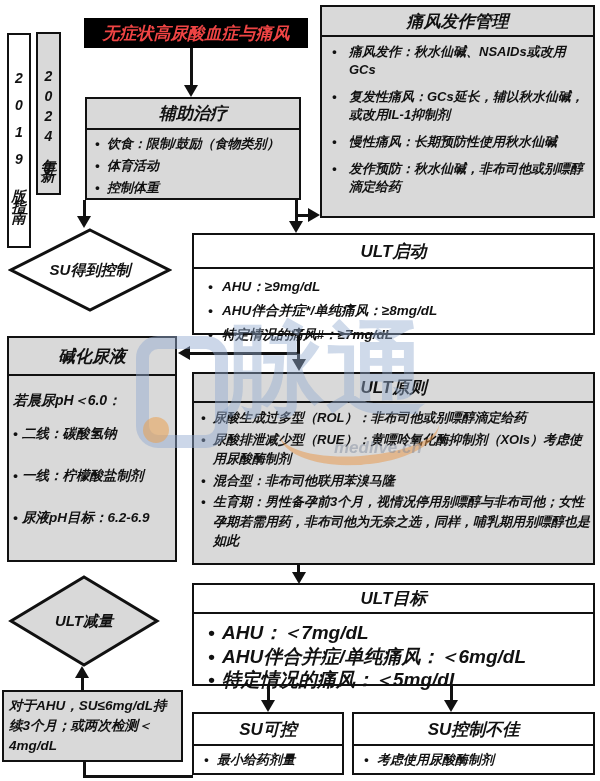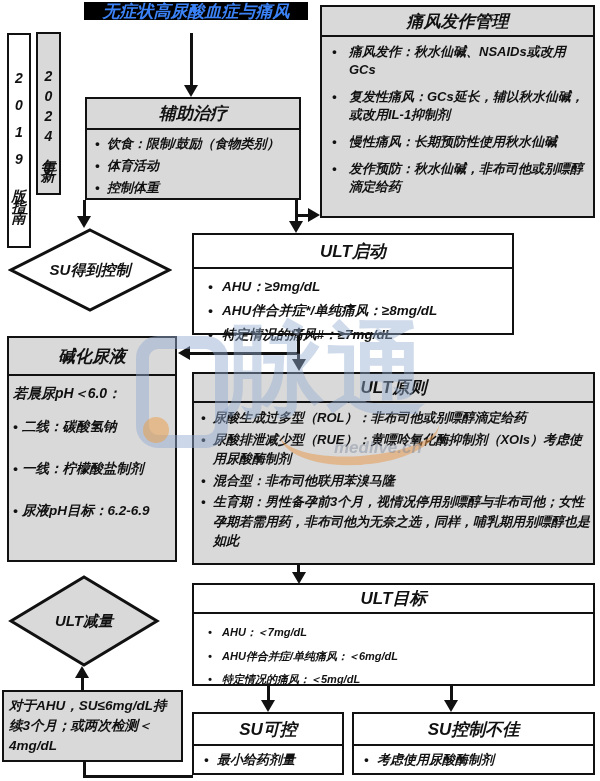--- a/index.html
+++ b/index.html
@@ -10,55 +10,55 @@
   }
   
   .box{position:absolute;border:2.5px solid #111;box-sizing:border-box;background:#fff;}
   .box.gray{background:#d9d9d9;}
   .box-hd{border-bottom:2.5px solid #111;text-align:center;font-size:17px;
           display:flex;align-items:center;justify-content:center;box-sizing:border-box;}
   .box-bd{margin:0;padding:0;list-style:none;}
   .box-bd li{position:relative;}
   .box-bd li::before{content:"\2022";position:absolute;left:2px;top:0;}
   
-  .b-title{position:absolute;left:84px;top:2px;width:224px;height:18px;background:#000;color:#3b82f6;
+  .b-title{position:absolute;left:84px;top:18px;width:224px;height:30px;background:#000;color:#ef4444;
            display:flex;align-items:center;justify-content:center;font-size:17px;}
   
   .vlabel{position:absolute;border:2.5px solid #111;box-sizing:border-box;background:#fff;
           display:flex;align-items:center;justify-content:center;
           writing-mode:vertical-rl;text-orientation:upright;font-size:14px;}
   .b-2019{left:7px;top:33px;width:24px;height:215px;letter-spacing:11px;}
   .b-2024{left:36px;top:32px;width:25px;height:163px;letter-spacing:4px;background:#d9d9d9;}
   
   .b-aux{left:85px;top:97px;width:216px;height:103px;}
   .b-aux .box-hd{height:31px;}
   .b-aux .box-bd{padding:3px 4px 0 6px;font-size:13px;}
   .b-aux li{padding-left:14px;line-height:22px;}
   .b-flare{left:320px;top:5px;width:275px;height:213px;}
   .b-flare .box-hd{height:30px;}
   .b-flare .box-bd{padding:6px 4px 0 8px;font-size:13px;}
   .b-flare li{padding-left:19px;line-height:18px;margin-bottom:9px;}
-  .b-start{left:192px;top:233px;width:322px;height:102px;}
+  .b-start{left:192px;top:233px;width:403px;height:102px;}
   .b-start .box-hd{height:34px;}
   .b-start .box-bd{padding:6px 4px 0 12px;font-size:13.5px;}
   .b-start li{padding-left:16px;line-height:24px;}
   .b-alk{left:7px;top:336px;width:170px;height:226px;}
   .b-alk .box-hd{height:38px;}
-  .b-alk .alk-intro{padding:9px 2px 0 4px;font-size:14px;}
+  .b-alk .alk-intro{padding:16px 2px 0 4px;font-size:14px;}
   .b-alk .box-bd{padding:14px 2px 0 4px;font-size:13.5px;}
   .b-alk li{padding-left:9px;line-height:19px;margin-bottom:23px;}
   .b-alk li::before{left:0;}
   .b-prin{left:192px;top:372px;width:403px;height:193px;}
   .b-prin .box-hd{height:29px;}
   .b-prin .box-bd{padding:5px 3px 0 7px;font-size:13px;}
   .b-prin li{padding-left:12px;line-height:19.5px;margin-bottom:2px;}
   .b-prin li::before{left:0;}
   .b-target{left:192px;top:583px;width:403px;height:103px;}
   .b-target .box-hd{height:29px;}
-  .b-target .box-bd{padding:7px 4px 0 12px;font-size:11px;}
+  .b-target .box-bd{padding:7px 4px 0 12px;font-size:19px;}
   .b-target li{padding-left:16px;line-height:23.5px;}
   .b-suok{left:192px;top:712px;width:152px;height:63px;}
   .b-subad{left:352px;top:712px;width:243px;height:63px;}
   .b-suok .box-hd,.b-subad .box-hd{height:32px;}
   .b-suok .box-bd,.b-subad .box-bd{padding:5px 2px 0 8px;font-size:13px;}
   .b-suok li,.b-subad li{padding-left:15px;line-height:17px;}
   .b-ahu{left:2px;top:690px;width:181px;height:72px;background:#d9d9d9;
          padding:4px 3px 0 5px;font-size:13.5px;line-height:20px;}
   
   .dia{position:absolute;}

